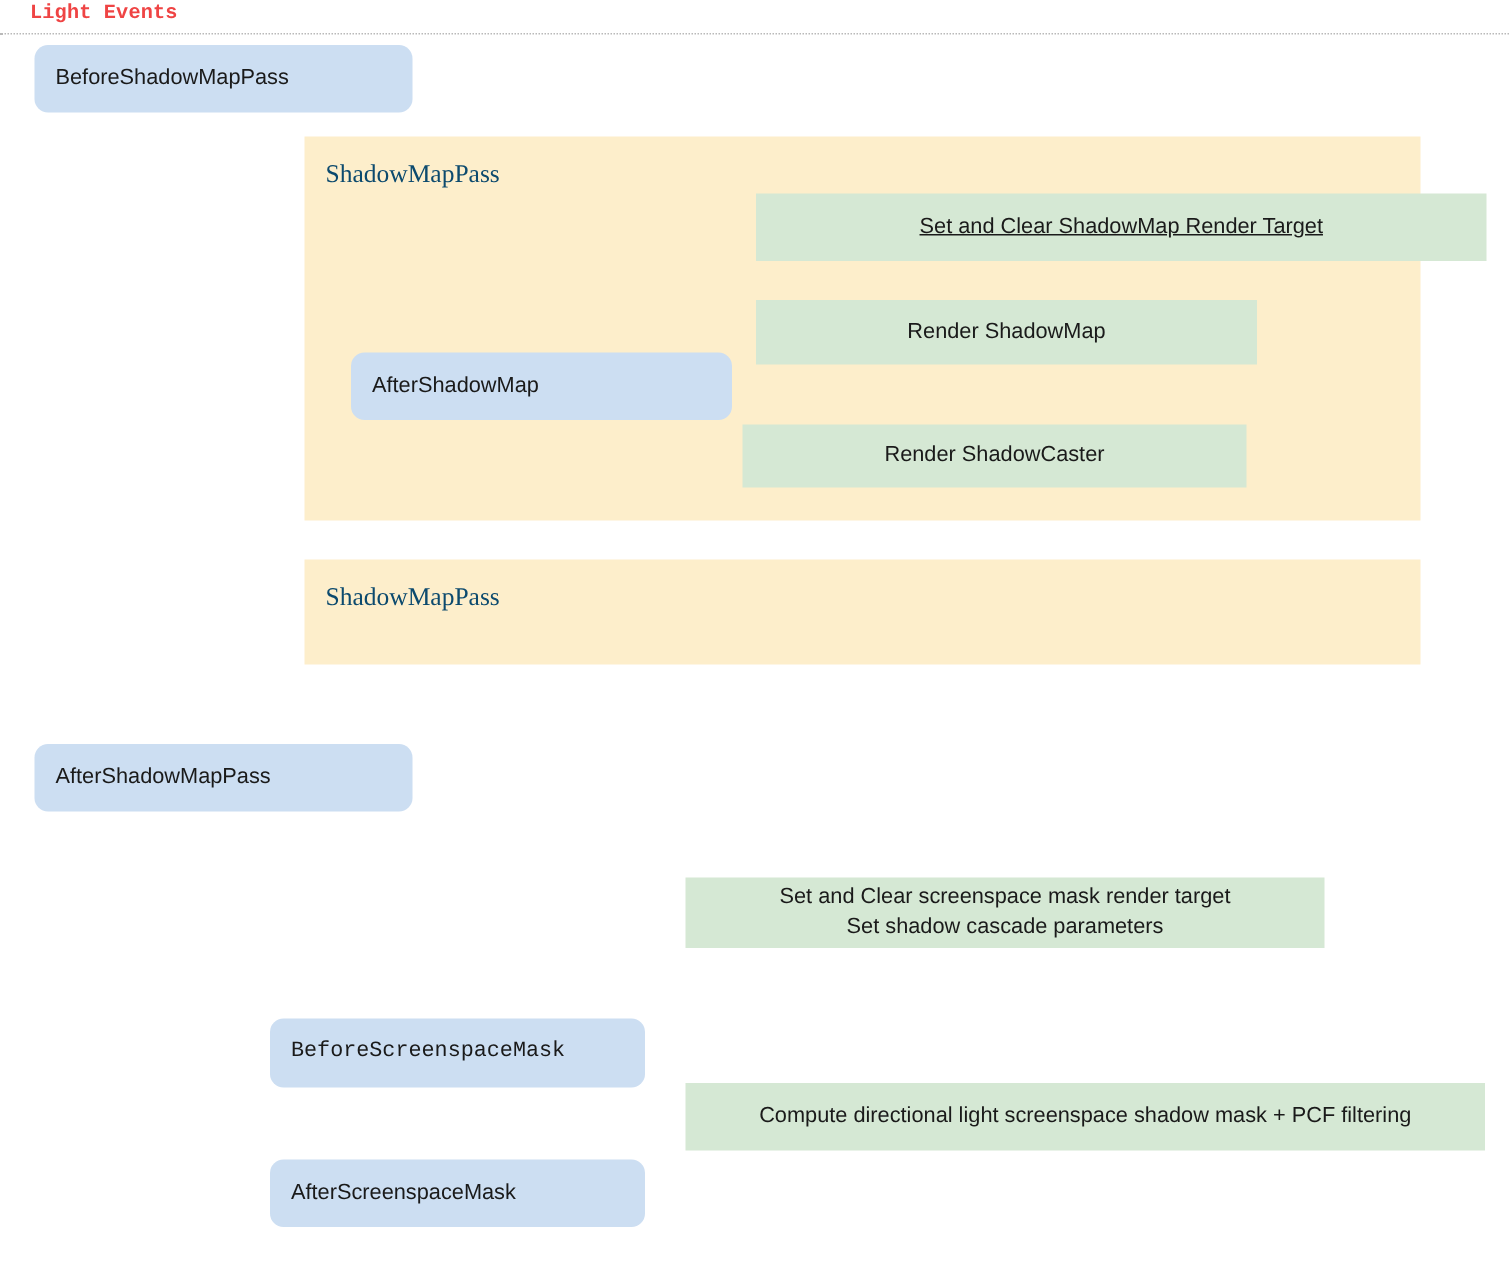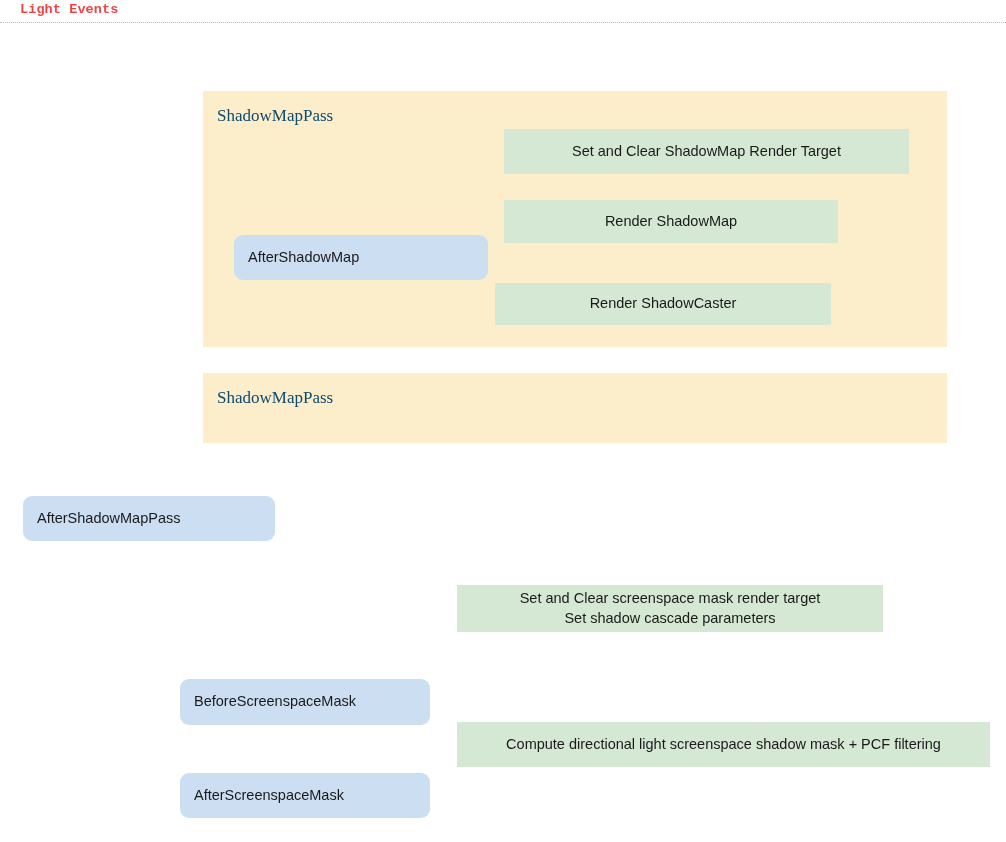--- a/index.html
+++ b/index.html
@@ -84,26 +84,29 @@
 </style>
 </head>
 <body>
 
 <div id="canvas">
 
   <div class="title">Light Events</div>
 
   <div class="divider"></div>
 
+  <div class="box blue" style="left:23px; top:30px; width:252px; height:45px;">
+    <span>BeforeShadowMapPass</span>
+  </div>
 
   <div class="group" style="left:203px; top:91px; width:744px; height:256px;">
     <span class="group-label">ShadowMapPass</span>
   </div>
 
-  <div class="box green" style="left:504px; top:129px; width:405px; height:45px;">
+  <div class="box green" style="left:504px; top:129px; width:487px; height:45px;text-decoration:underline;">
     <span>Set and Clear ShadowMap Render Target</span>
   </div>
 
 
   <div class="box green" style="left:504px; top:200px; width:334px; height:43px;">
     <span>Render ShadowMap</span>
   </div>
 
   <div class="box blue" style="left:234px; top:235px; width:254px; height:45px;">
     <span>AfterShadowMap</span>
@@ -119,21 +122,21 @@
 
   <div class="box blue" style="left:23px; top:496px; width:252px; height:45px;">
     <span>AfterShadowMapPass</span>
   </div>
 
   <div class="box green ml" style="left:457px; top:585px; width:426px; height:47px;">
     <span class="ml">Set and Clear screenspace mask render target
 Set shadow cascade parameters</span>
   </div>
 
-  <div class="box blue" style="left:180px; top:679px; width:250px; height:46px;">
+  <div class="box blue" style="left:180px; top:679px; width:250px; height:46px;font-family:Liberation Mono, monospace;">
     <span>BeforeScreenspaceMask</span>
   </div>
 
   <div class="box green" style="left:457px; top:722px; width:533px; height:45px;">
     <span>Compute directional light screenspace shadow mask + PCF filtering</span>
   </div>
 
   <div class="box blue" style="left:180px; top:773px; width:250px; height:45px;">
     <span>AfterScreenspaceMask</span>
   </div>

